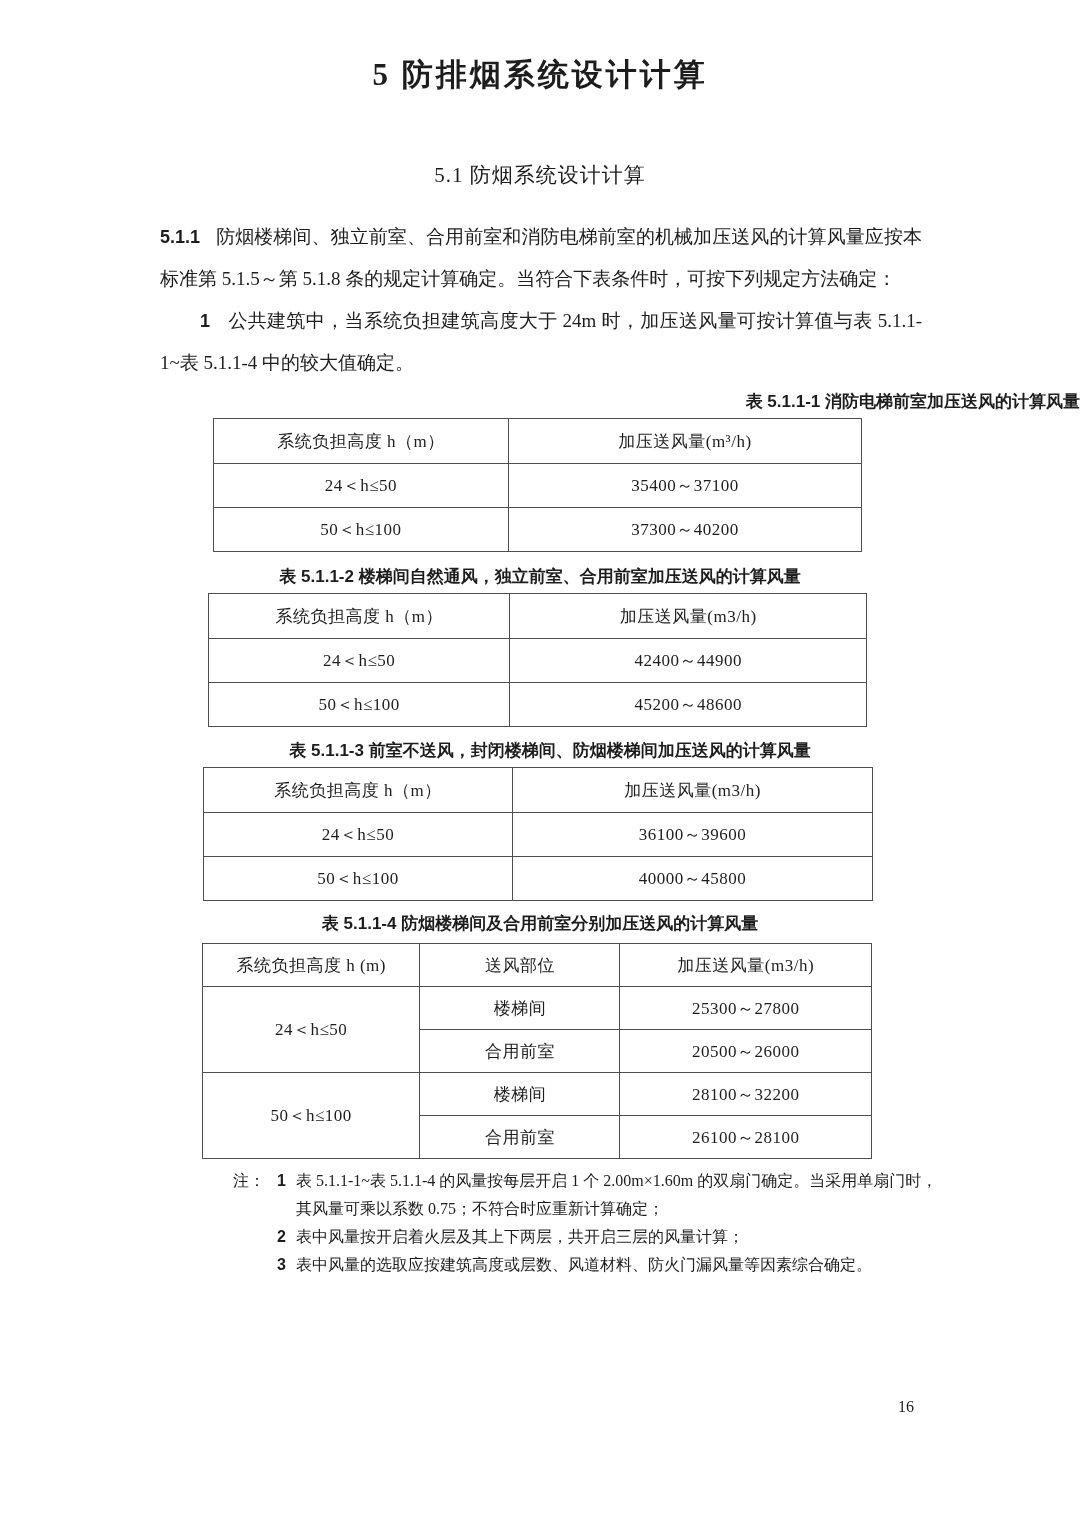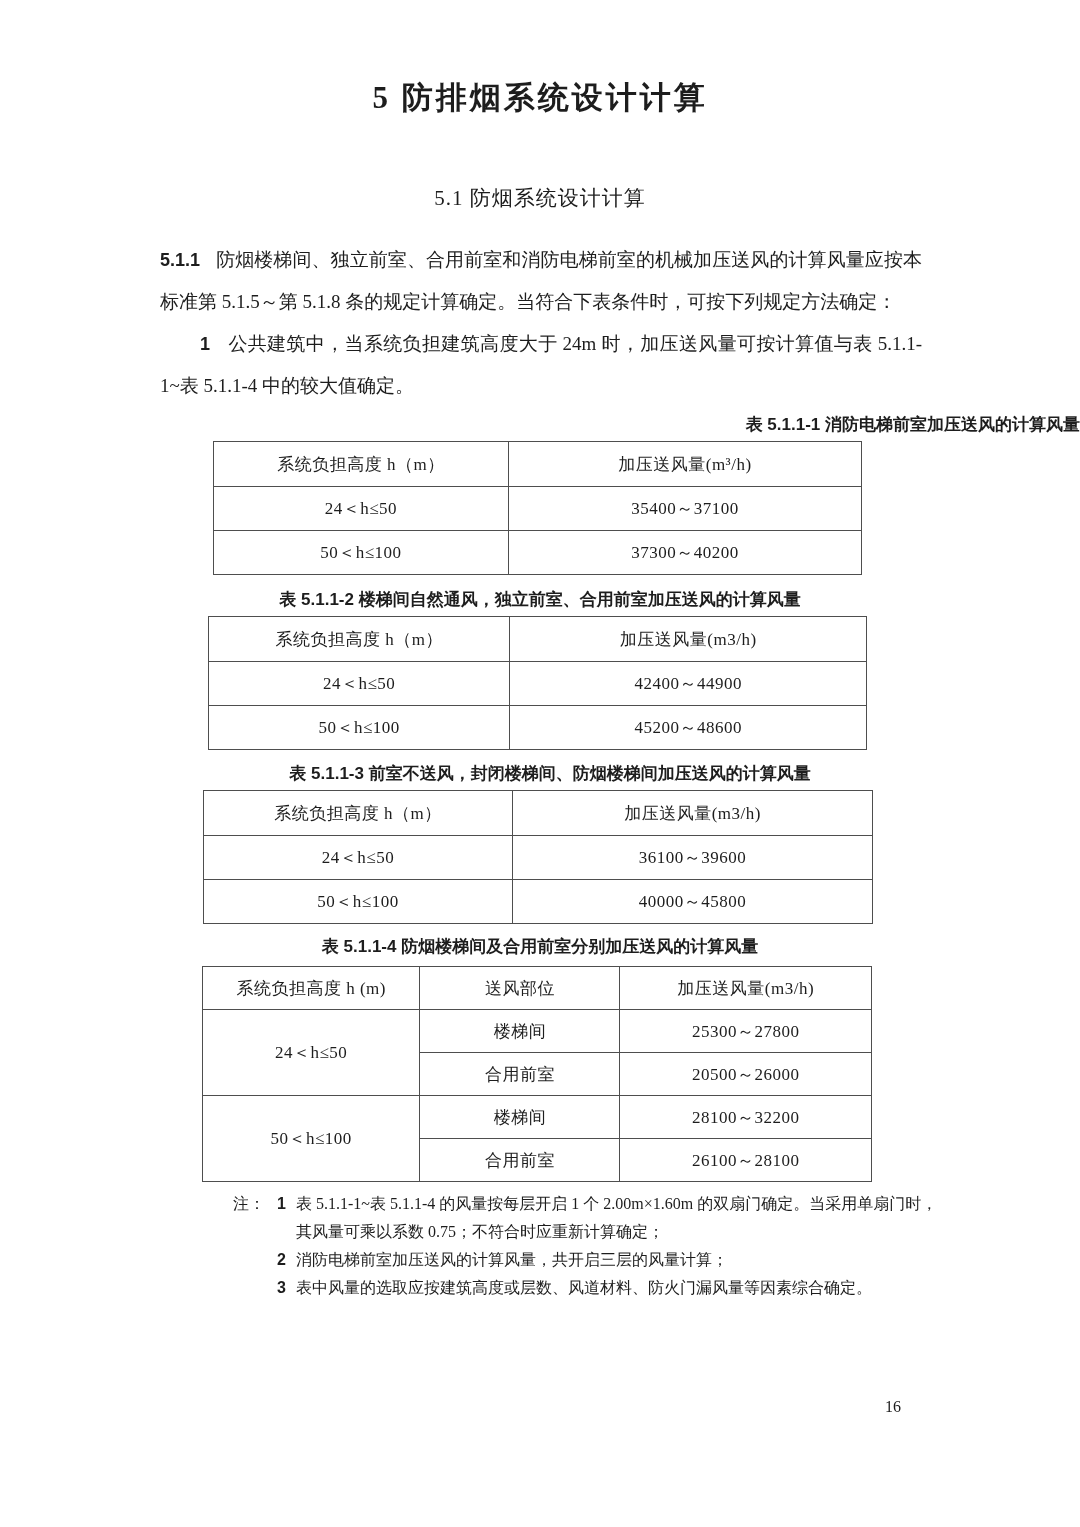--- a/index.html
+++ b/index.html
@@ -5,21 +5,21 @@
   html,body { margin:0; padding:0; background:#ffffff; }
   .page {
     position:relative;
     width:1080px; height:1527px;
     background:#ffffff;
     color:#1d1d1d;
     font-family:"Liberation Serif","DejaVu Serif",serif;
     overflow:hidden;
   }
   .chapter-title {
-    padding-top:79px;
+    padding-top:56px;
     text-align:center;
     font-size:31px; line-height:37px;
     font-weight:700;
     letter-spacing:3px;
   }
   .section-title {
     margin-top:70px;
     text-align:center;
     font-size:21px; line-height:25px;
     font-weight:400;
@@ -87,21 +87,21 @@
   .note-label { width:44px; flex:none; }
   .note-num {
     flex:none;
     font-weight:700;
     font-family:"Liberation Sans","DejaVu Sans",sans-serif;
     margin-right:10px;
   }
   .note-text { flex:1; }
   .page-number {
     position:absolute;
-    top:1398px; right:179px;
+    top:1398px; right:166px;
     font-size:16px;
   }
 </style>
 </head>
 <body>
 
 <div class="page">
 
   <div class="chapter-title">5 防排烟系统设计计算</div>
 
@@ -217,21 +217,21 @@
 
   <div class="notes">
     <div class="note-row">
       <span class="note-label">注：</span>
       <span class="note-num">1</span>
       <div class="note-text">表 5.1.1-1~表 5.1.1-4 的风量按每层开启 1 个 2.00m×1.60m 的双扇门确定。当采用单扇门时，其风量可乘以系数 0.75；不符合时应重新计算确定；</div>
     </div>
     <div class="note-row">
       <span class="note-label"></span>
       <span class="note-num">2</span>
-      <div class="note-text">消防电梯前室加压送风的计算风量，共开启三层的风量计算；</div>
+      <div class="note-text">表中风量按开启着火层及其上下两层，共开启三层的风量计算；</div>
     </div>
     <div class="note-row">
       <span class="note-label"></span>
       <span class="note-num">3</span>
       <div class="note-text">表中风量的选取应按建筑高度或层数、风道材料、防火门漏风量等因素综合确定。</div>
     </div>
   </div>
 
   <div class="page-number">16</div>
 

